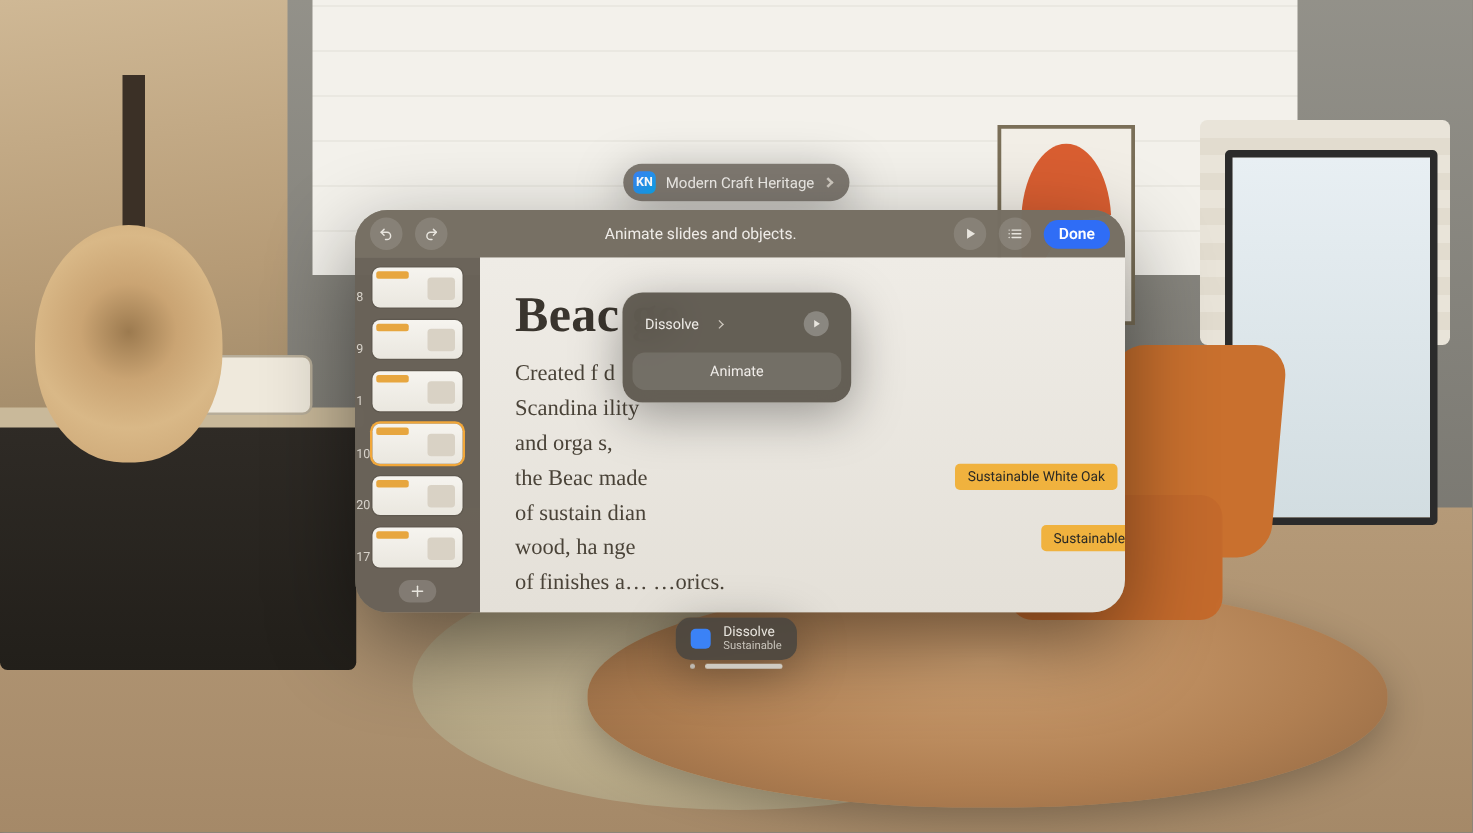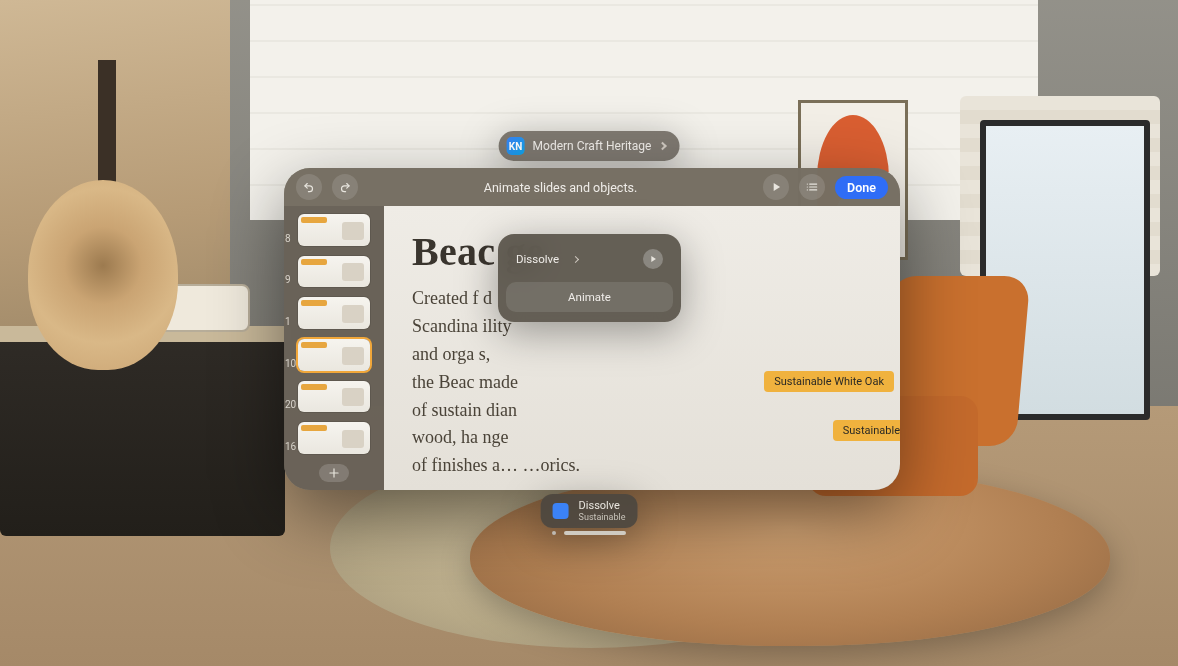--- a/index.html
+++ b/index.html
@@ -188,21 +188,21 @@
           <span class="num">10</span>
           <span class="tag"></span>
           <span class="chair-mini"></span>
         </div>
         <div class="thumb">
           <span class="num">20</span>
           <span class="tag"></span>
           <span class="chair-mini"></span>
         </div>
         <div class="thumb">
-          <span class="num">16</span>
+          <span class="num">17</span>
           <span class="tag"></span>
           <span class="chair-mini"></span>
         </div>
         <div class="add">
         <svg class="svg" viewBox="0 0 24 24">
             <line x1="12" y1="5" x2="12" y2="19"></line>
             <line x1="5" y1="12" x2="19" y2="12"></line>
           </svg>
       </div>
     </div>

